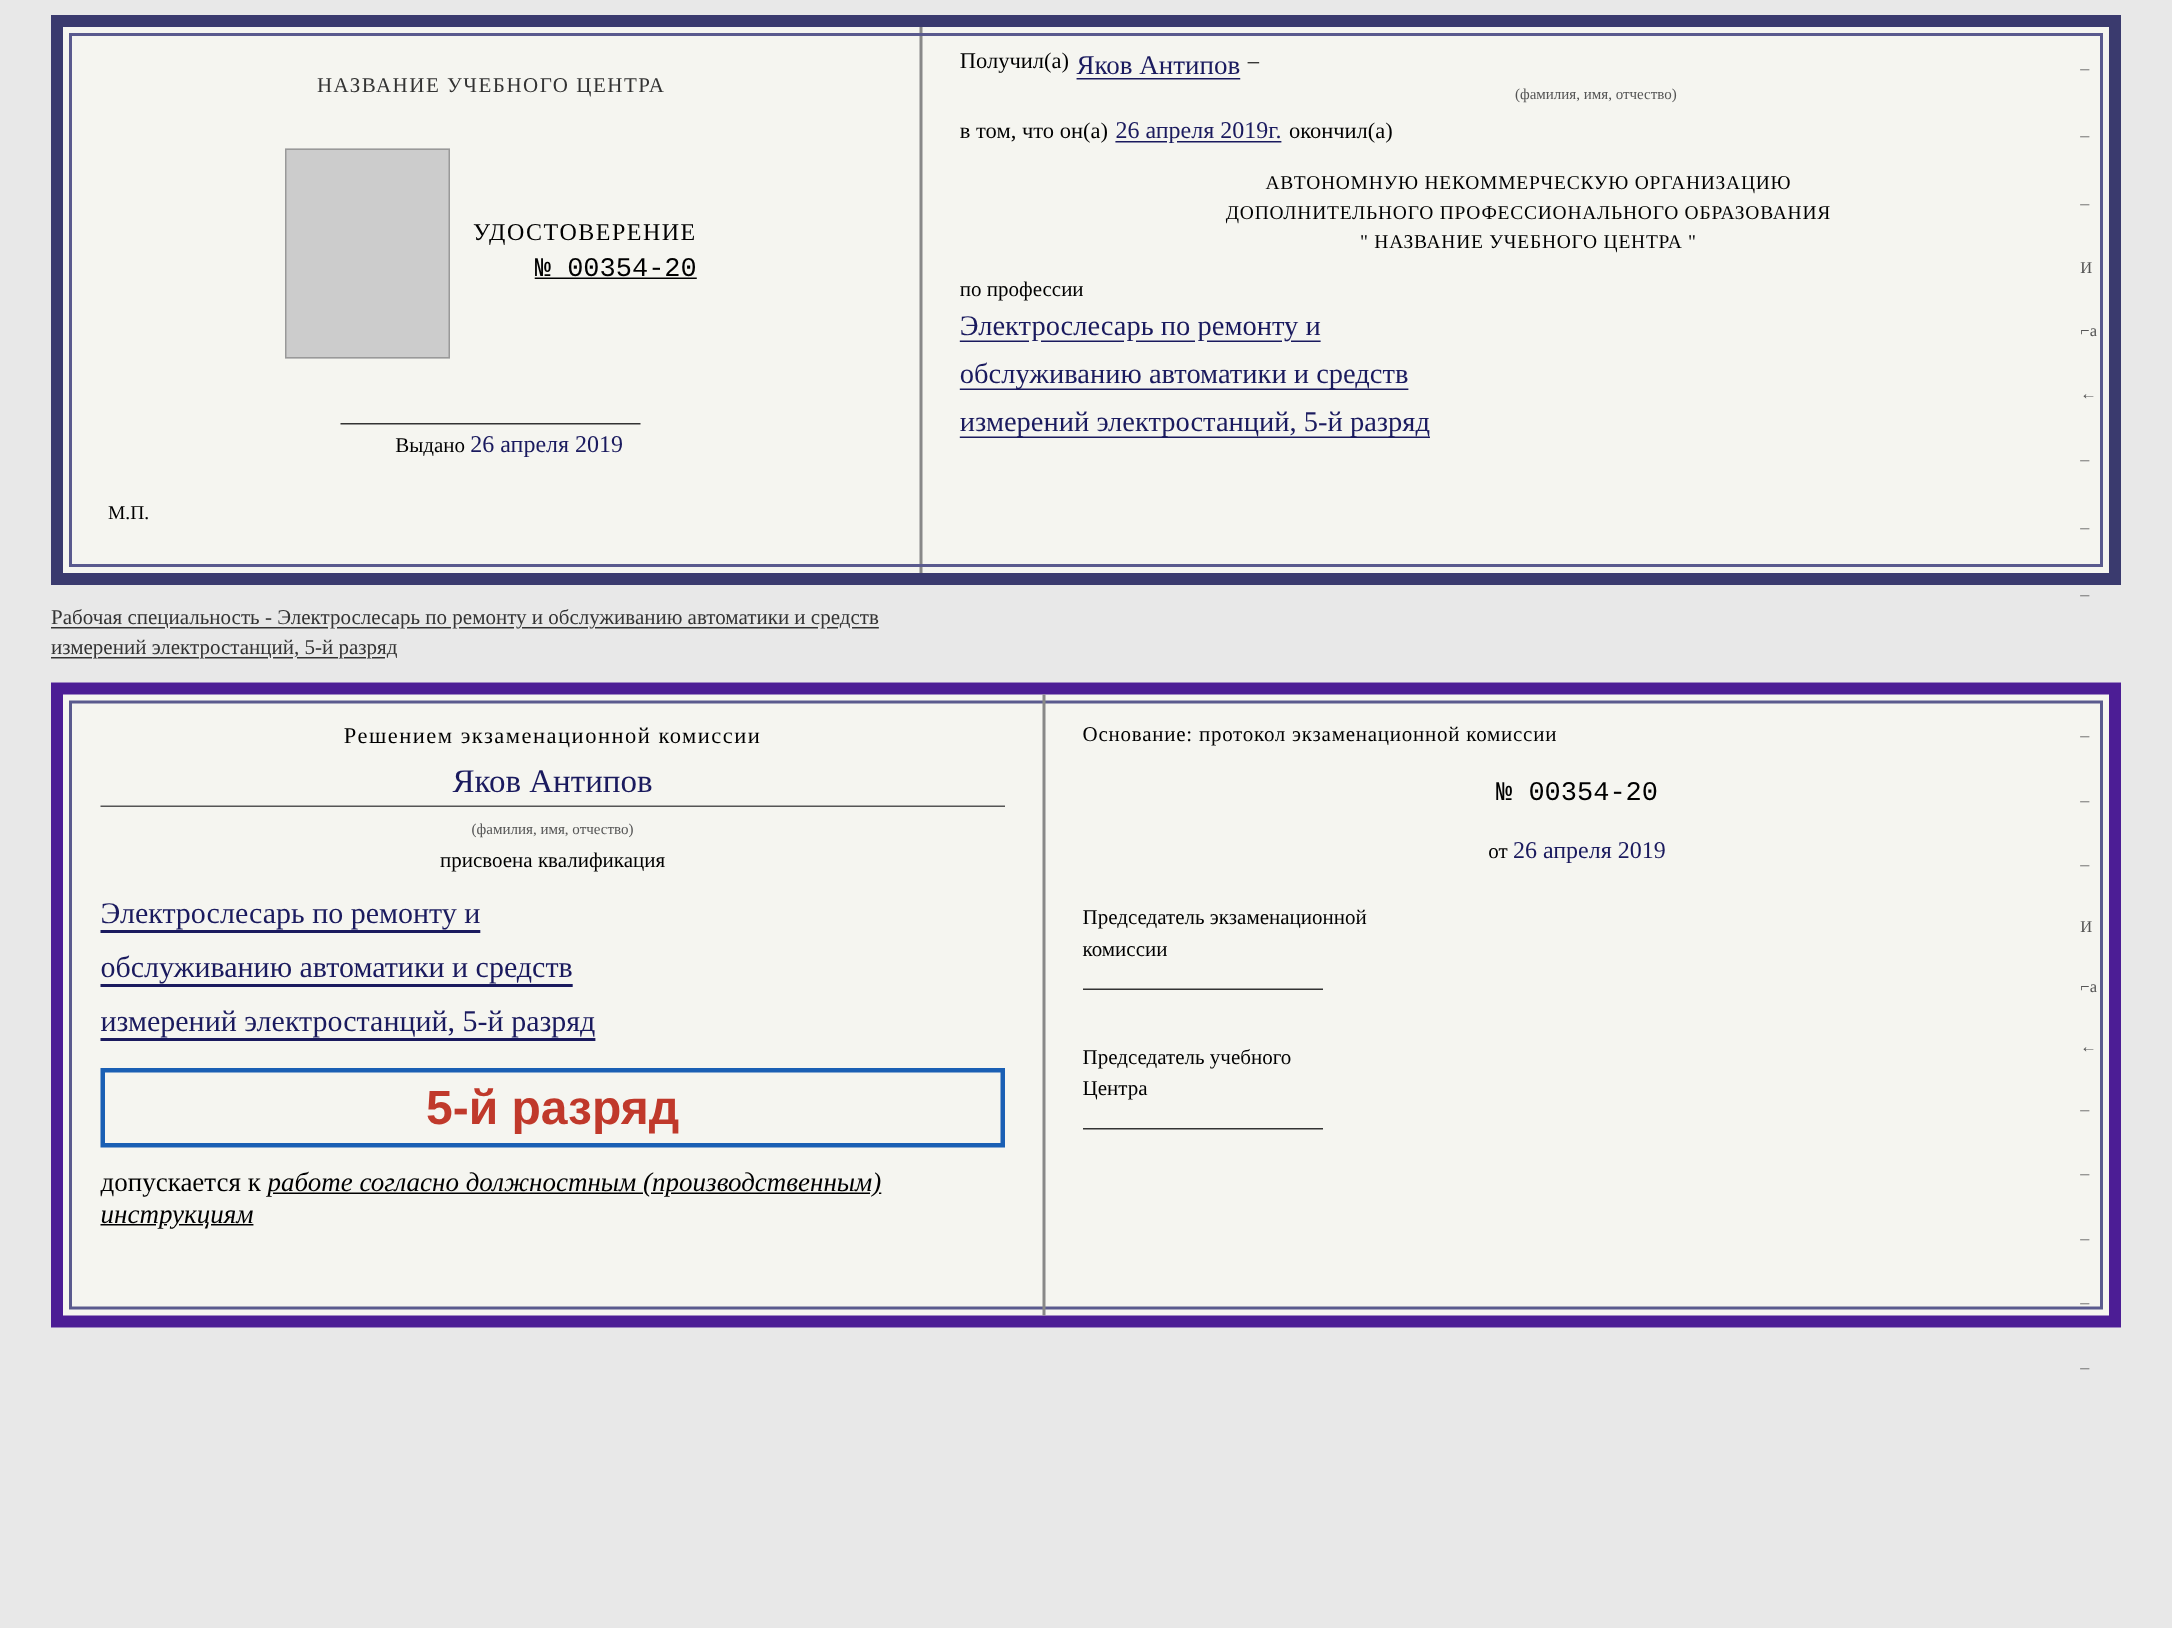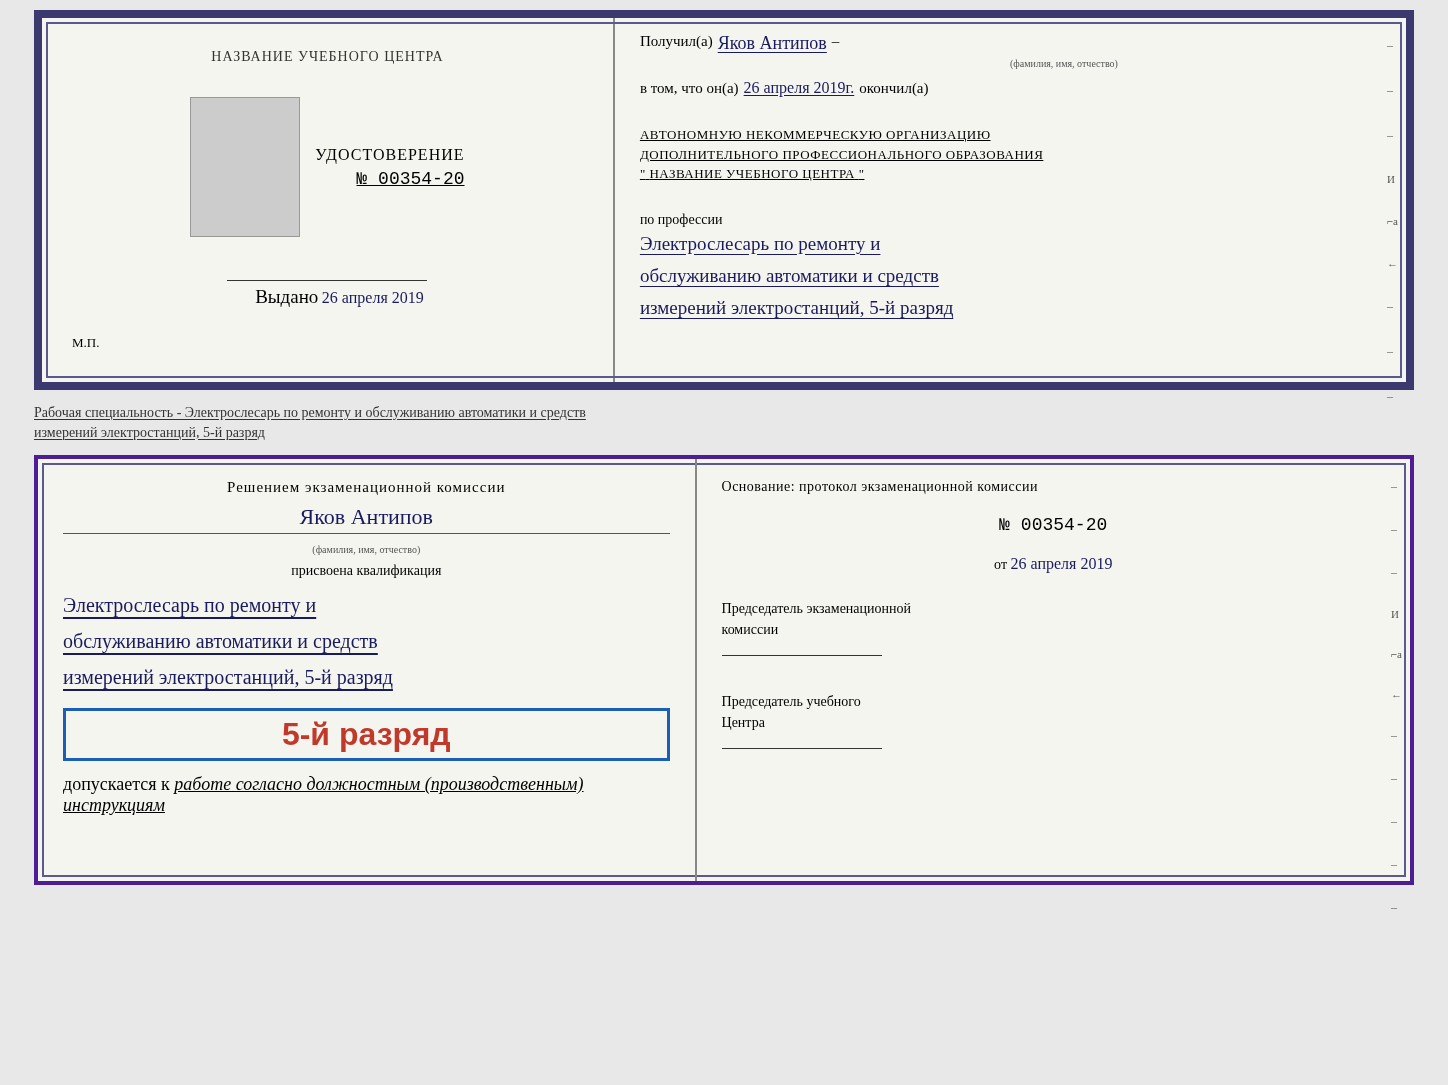--- a/index.html
+++ b/index.html
@@ -100,21 +100,21 @@
       border-bottom: 1px solid #333;
       margin: 20px auto 5px;
     }
 
     .vydano-block {
       text-align: center;
       font-size: 14px;
     }
 
     .vydano-text {
-      font-size: 19px;
+      font-size: 14px;
       margin-left: 24px;
     }
 
     .mp-label {
       font-size: 13px;
       margin-top: 5px;
     }
 
     
     .poluchil-line {
@@ -148,26 +148,25 @@
       gap: 5px;
     }
 
     .underlined-text {
       text-decoration: underline;
       text-underline-offset: 2px;
     }
 
     .autonomnaya-block {
       font-size: 13px;
-      text-align: left;
+      text-align: center;
       line-height: 1.5;
       text-transform: uppercase;
       letter-spacing: 0.5px;
-      margin: 18px 0;
-      text-decoration: underline;
+      margin: 5px 0;
     }
 
     .po-professii-block {
       font-size: 14px;
     }
 
     .profession-handwritten {
       font-family: 'Segoe Script', 'Comic Sans MS', cursive;
       font-size: 19px;
       color: #1a1a5e;
@@ -195,21 +194,21 @@
       padding: 5px 0;
       line-height: 1.4;
       text-decoration: underline;
       text-underline-offset: 2px;
     }
 
     
     .bottom-doc {
       display: flex;
       width: 100%;
-      border: 4px solid #4c1d95;
+      border: 8px solid #4c1d95;
       background: #f5f5f0;
       min-height: 430px;
       position: relative;
     }
 
     .bottom-doc::before {
       content: '';
       position: absolute;
       top: 4px; left: 4px; right: 4px; bottom: 4px;
       border: 2px solid #5a5a8e;

